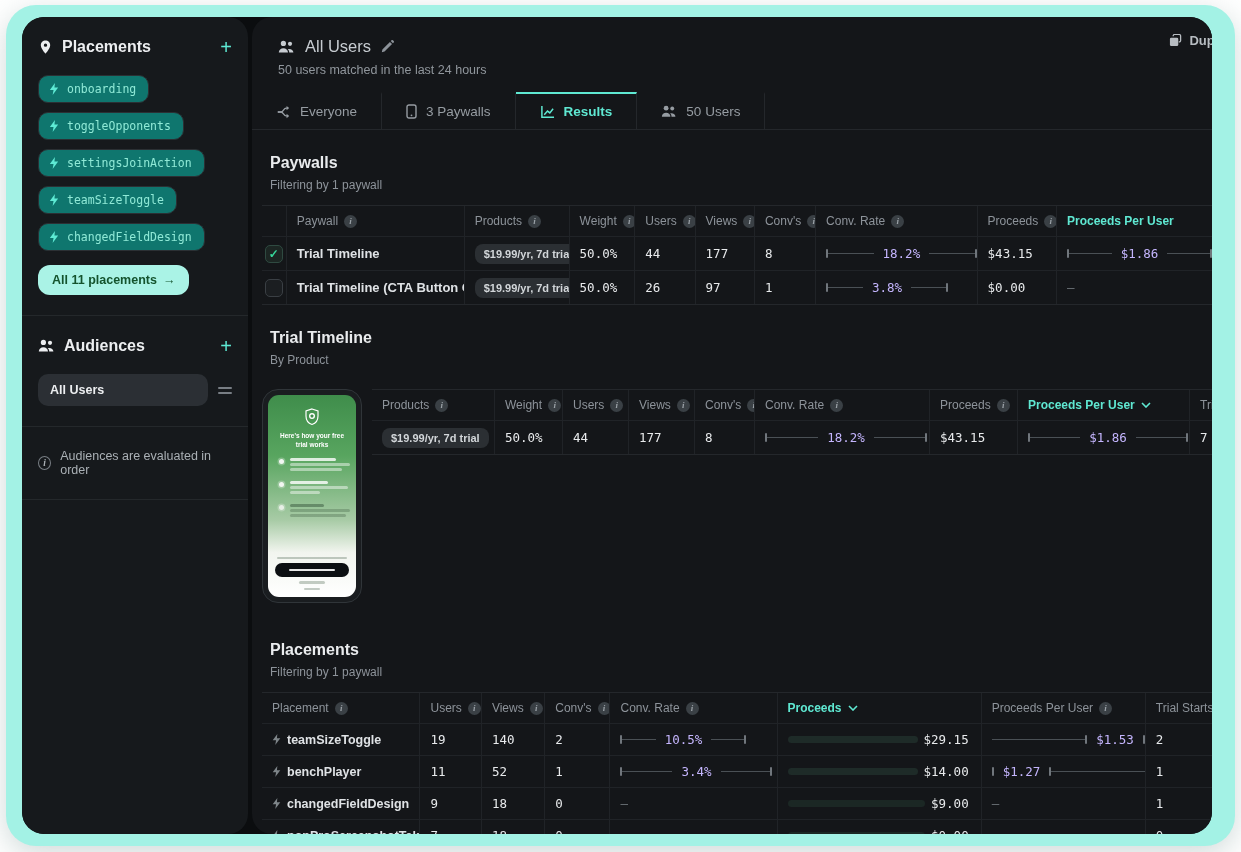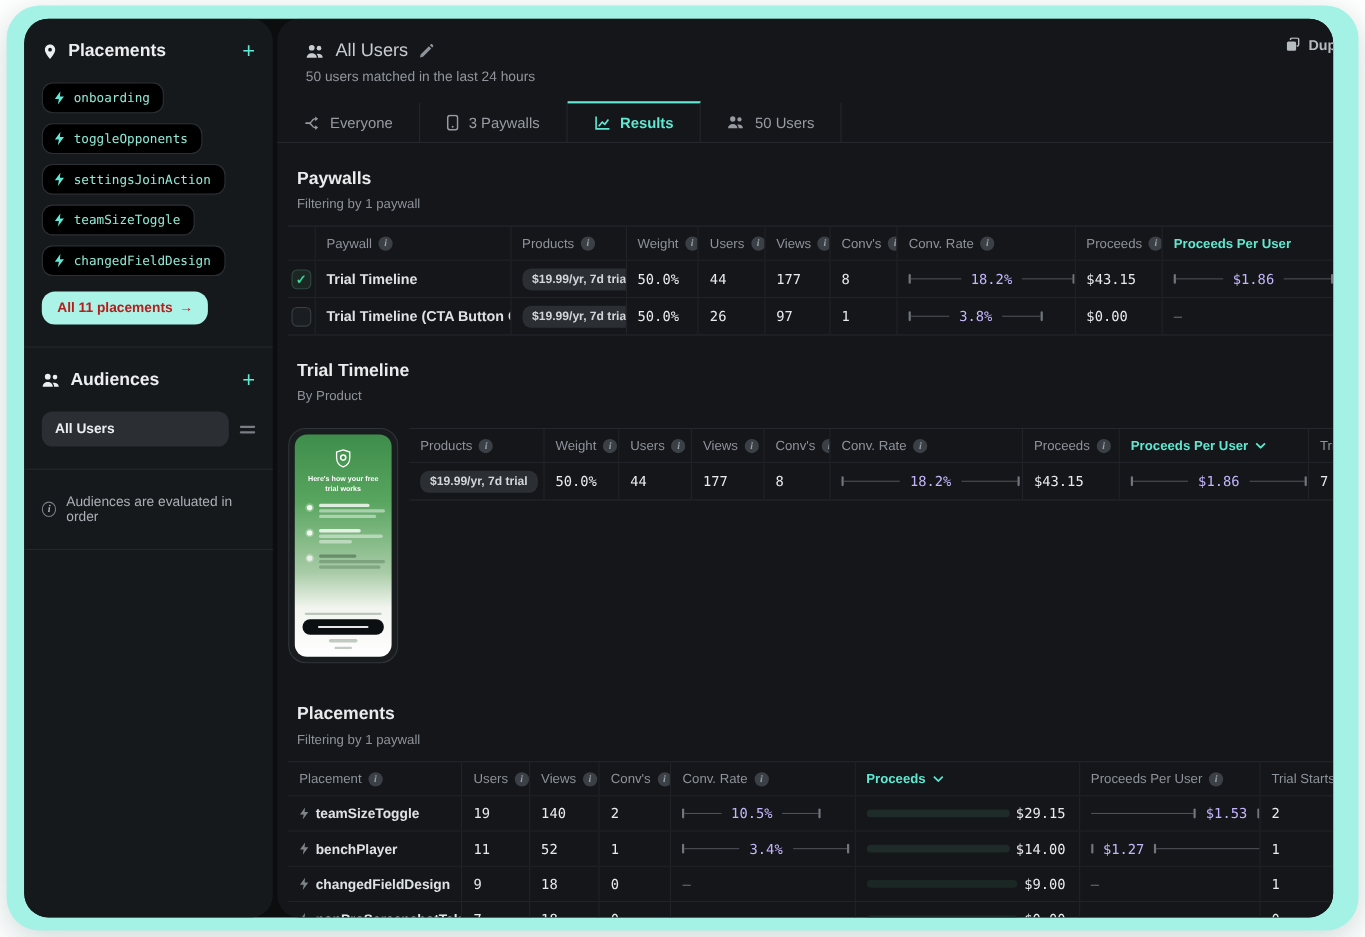--- a/index.html
+++ b/index.html
@@ -21,26 +21,26 @@
   
   .sidebar {
     width:226px; min-width:226px; background:#16191c; border-radius:20px;
     margin-right:4px; padding:20px 16px 0 16px; position:relative;
   }
   .side-head { display:flex; align-items:center; gap:9px; margin-bottom:18px; }
   .side-head .title { font-size:16px; font-weight:700; color:#eceef0; flex:1; }
   .plus { color:#5eead4; font-size:20px; font-weight:400; line-height:1; cursor:pointer; }
   .tag {
     display:flex; align-items:center; gap:8px; width:fit-content;
-    background:#000000; border:1px solid #2b3034; border-radius:10px;
+    background:#0f766e; border:1px solid #2b3034; border-radius:10px;
     padding:6px 12px 6px 10px; margin-bottom:9px;
     font-family:"DejaVu Sans Mono", monospace; font-size:11.5px; color:#8fe9d6;
   }
   .all-placements {
-    margin-top:14px; background:#aaf3e6; color:#b91c1c; font-weight:700;
+    margin-top:14px; background:#aaf3e6; color:#14532d; font-weight:700;
     font-size:12.5px; border-radius:12px; padding:8px 14px; width:fit-content;
     display:flex; gap:6px; align-items:flex-end;
   }
   .side-divider { height:1px; background:#24282b; margin:20px -16px; }
   .aud-item {
     background:#2b2f34; border-radius:10px; padding:9px 12px; color:#eceef0;
     font-size:12.5px; font-weight:700; display:flex; align-items:center;
   }
   .aud-row { display:flex; align-items:center; gap:10px; }
   .aud-row .aud-item { flex:1; }

